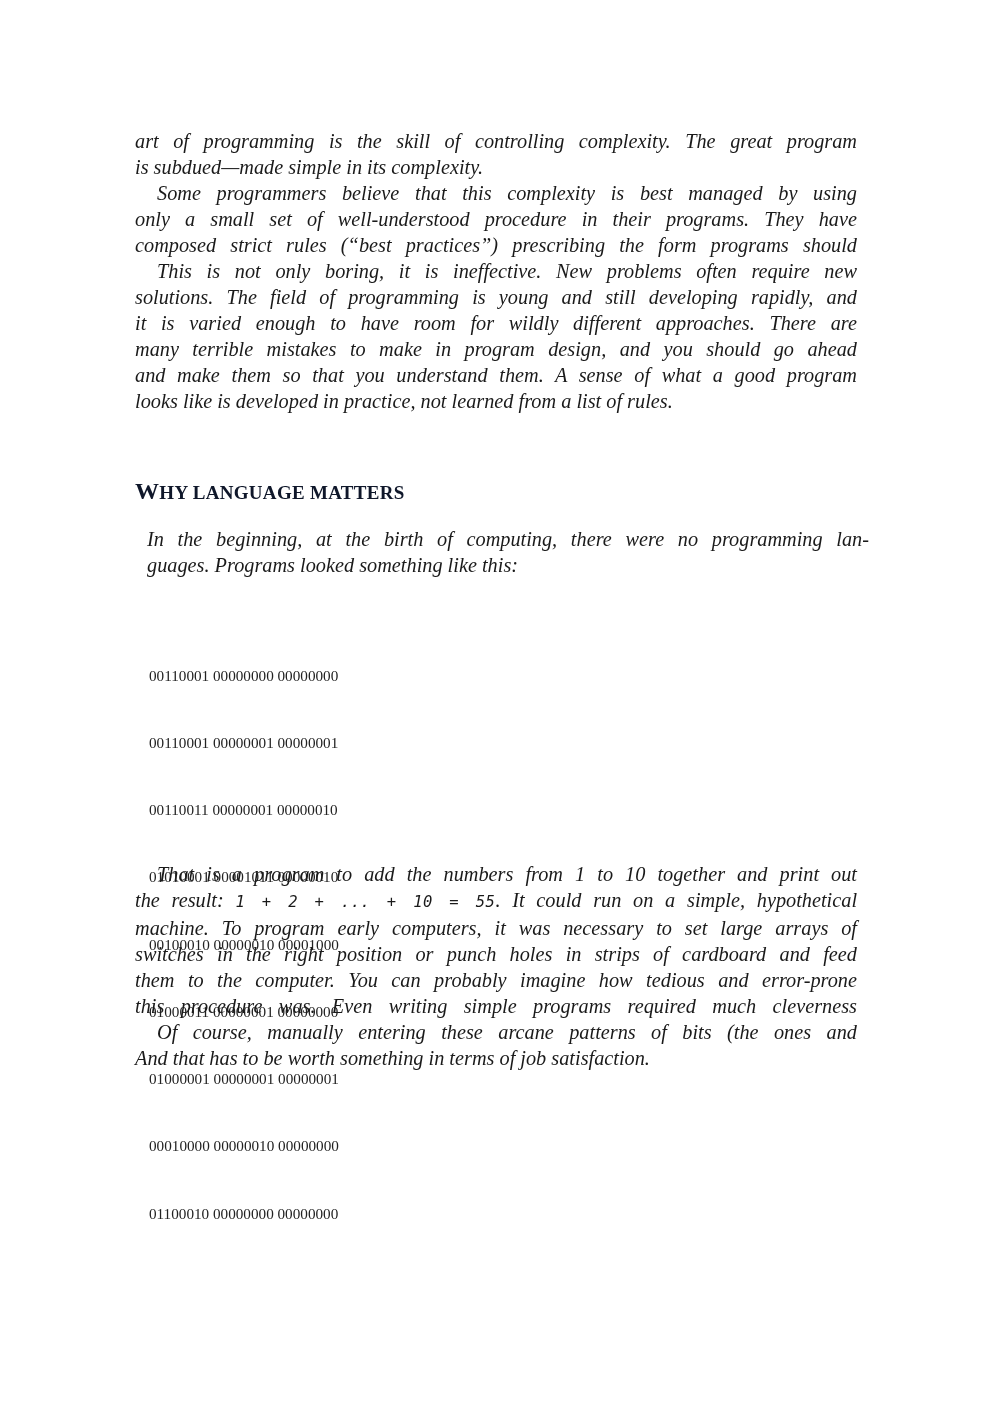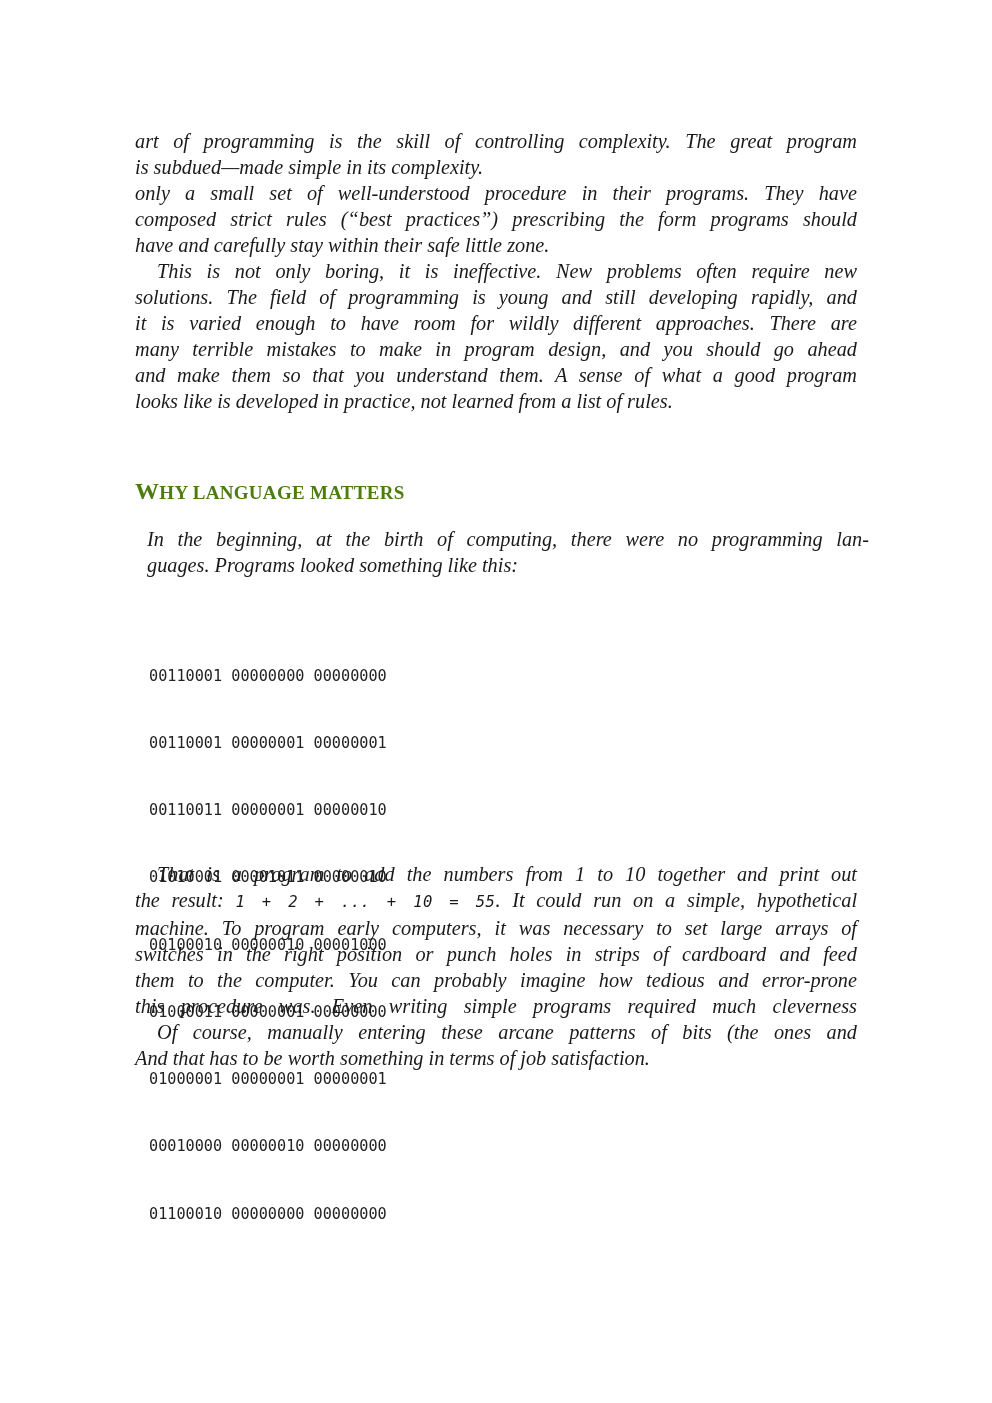--- a/index.html
+++ b/index.html
@@ -7,34 +7,34 @@
   .page {
     position: absolute; left: 135px; top: 128px; width: 722px;
     font-family: "Liberation Serif", "DejaVu Serif", serif;
     font-size: 20.3px; line-height: 26px; color: #1a1a1a;
     text-align: justify;
   }
   .para { margin: 0; text-indent: 0; }
   .heading {
     font-family: "Liberation Serif", "DejaVu Serif", serif;
     font-weight: bold; font-size: 23px; letter-spacing: 0.3px;
-    margin: 0; padding: 0; color: #4d7c0f;
+    margin: 0; padding: 0; color: #0f172a;
     position: absolute; top: 350px; left: 0;
   }
   .heading .big { font-size: 24px; }
   .heading .small { font-size: 19px; text-transform: uppercase; }
   .sec1 { position: absolute; top: 0; left: 0; width: 722px; }
   .sec2 { position: absolute; top: 398px; left: 12px; width: 722px; }
   .code {
     position: absolute; top: 492px; left: 14px;
     font-family: "DejaVu Sans Mono", "Liberation Mono", monospace;
     font-size: 15.2px; line-height: 22.4px; color: #222;
     white-space: pre; text-align: left;
   }
-  .code-line { display: block; }
+  .code-line { display: block; font-family: Liberation Serif, serif; }
   .sec3 { position: absolute; top: 733px; left: 0; width: 722px; }
   .mono-inline {
     font-family: "DejaVu Sans Mono", "Liberation Mono", monospace;
     font-size: 15.5px; letter-spacing: 0.5px; margin-top: 20px;
   }
   .line { display: block; text-align: justify; text-align-last: justify; font-style: italic; }
   .line.last { text-align-last: left; }
   .line.ind { padding-left: 22px; }
 </style>
 </head>
@@ -43,23 +43,23 @@
 <div class="page">
 
   <div class="sec1">
 
     <div class="para">
       <span class="line">art of programming is the skill of controlling complexity. The great program</span>
       <span class="line last">is subdued—made simple in its complexity.</span>
     </div>
 
     <div class="para">
+      <span class="line ind">Some programmers believe that this complexity is best managed by using</span>
       <span class="line">only a small set of well-understood procedure in their programs. They have</span>
       <span class="line">composed strict rules (“best practices”) prescribing the form programs should</span>
-      <span class="line last">have and carefully stay within their safe little zone.</span>
     </div>
 
     <div class="para">
       <span class="line ind">This is not only boring, it is ineffective. New problems often require new</span>
       <span class="line">solutions. The field of programming is young and still developing rapidly, and</span>
       <span class="line">it is varied enough to have room for wildly different approaches. There are</span>
       <span class="line">many terrible mistakes to make in program design, and you should go ahead</span>
       <span class="line">and make them so that you understand them. A sense of what a good program</span>
       <span class="line last">looks like is developed in practice, not learned from a list of rules.</span>
     </div>

